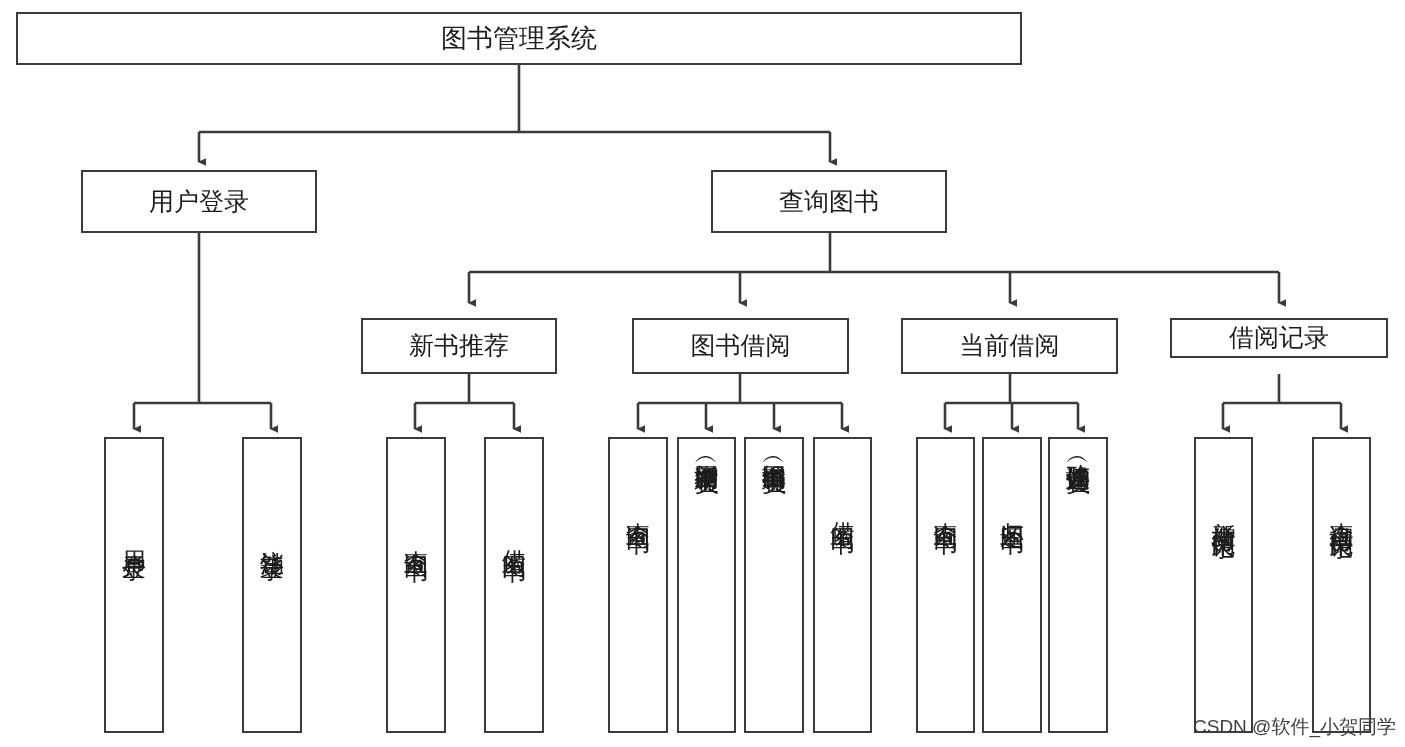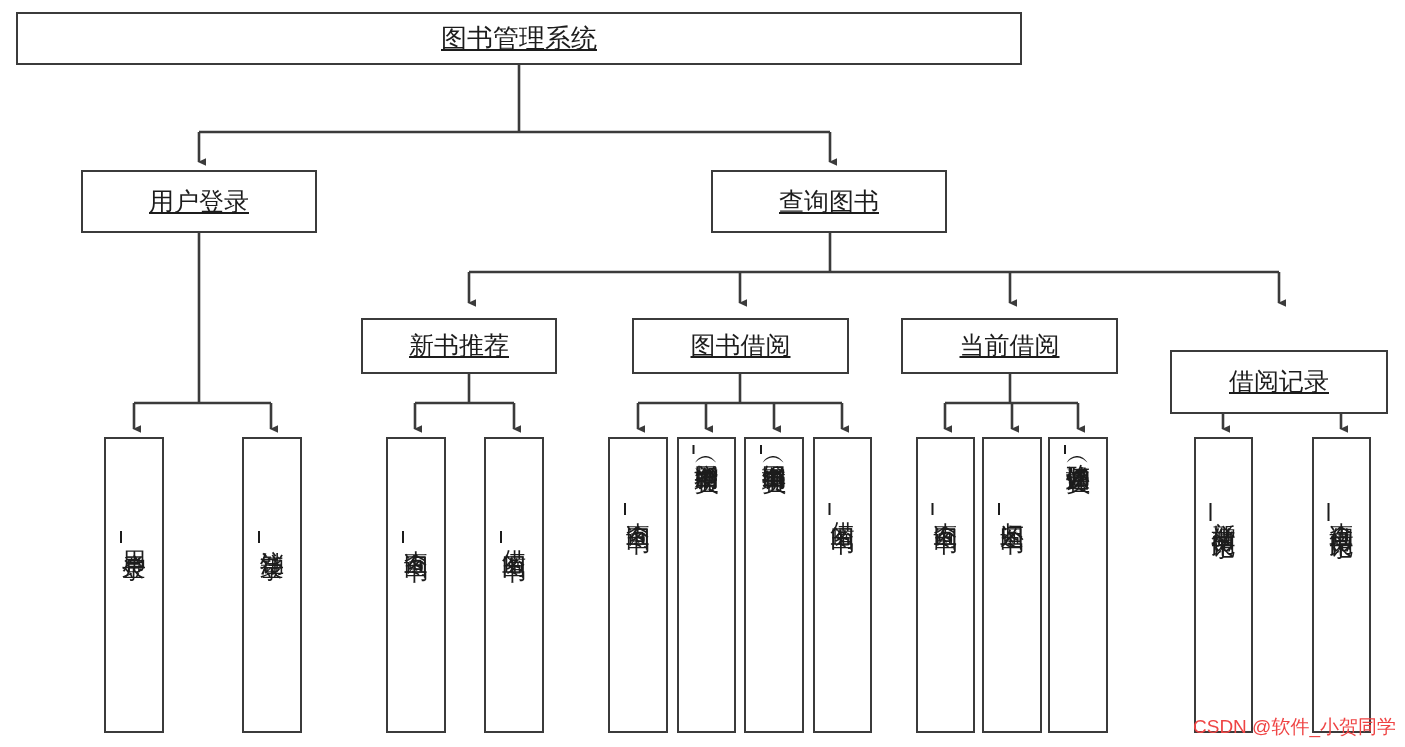--- a/index.html
+++ b/index.html
@@ -32,21 +32,20 @@
     border: 2px solid #3b3b3b;
     display: flex;
     align-items: center;
     justify-content: center;
     color: #1c1c1c;
     z-index: 2;
   }
   .node .lbl {
     line-height: 1.02;
     white-space: nowrap;
-    text-decoration: underline;
   }
   
   .h-node .lbl {
     font-size: 25px;
   }
   .root.h-node .lbl {
     font-size: 26px;
   }
   
   .v-node {
@@ -65,21 +64,21 @@
     letter-spacing: 1px;
   }
   .v-node.mid .lbl {
     padding-top: 58px;
   }
   .v-node.low .lbl {
     padding-top: 86px;
   }
   .watermark {
     position: absolute;
-    color: #ef4444;
+    color: #404040;
     font-size: 19px;
     z-index: 5;
     white-space: nowrap;
   }
 </style>
 </head>
 <body>
 
 <div id="canvas">
 
@@ -146,21 +145,21 @@
 
   <div class="node h-node" style="left:361px; top:318px; width:196px; height:56px;">
     <span class="lbl">新书推荐</span>
   </div>
   <div class="node h-node" style="left:901px; top:318px; width:217px; height:56px;">
     <span class="lbl">当前借阅</span>
   </div>
   <div class="node h-node" style="left:632px; top:318px; width:217px; height:56px;">
     <span class="lbl">图书借阅</span>
   </div>
-  <div class="node h-node" style="left:1170px; top:318px; width:218px; height:64px;margin-top:32px;">
+  <div class="node h-node" style="left:1170px; top:318px; width:218px; height:40px;">
     <span class="lbl">借阅记录</span>
   </div>
 
   <div class="node v-node low" style="left:104px; top:437px; width:60px; height:296px;">
     <span class="lbl">用户登录</span>
   </div>
   <div class="node v-node low" style="left:242px; top:437px; width:60px; height:296px;">
     <span class="lbl">注销登录</span>
   </div>
 

